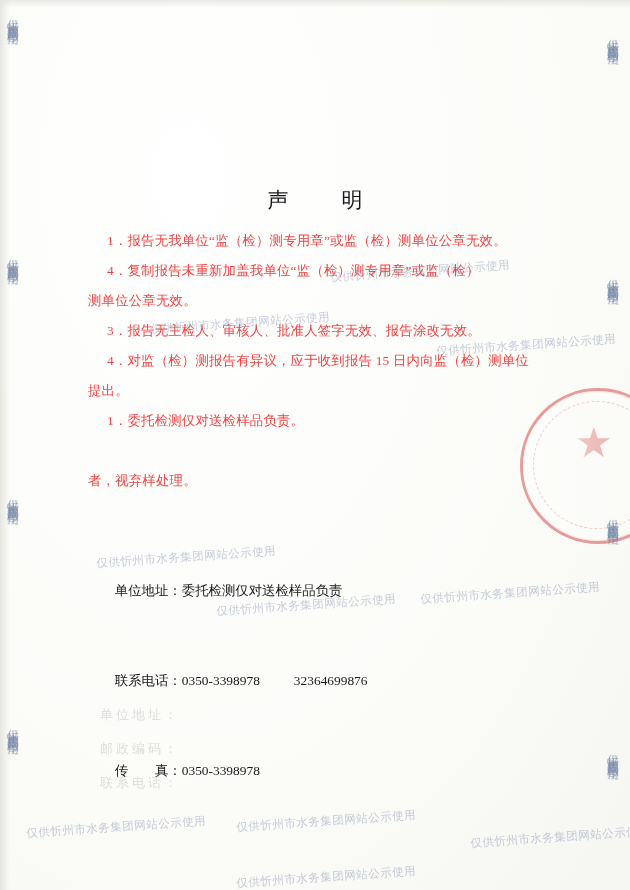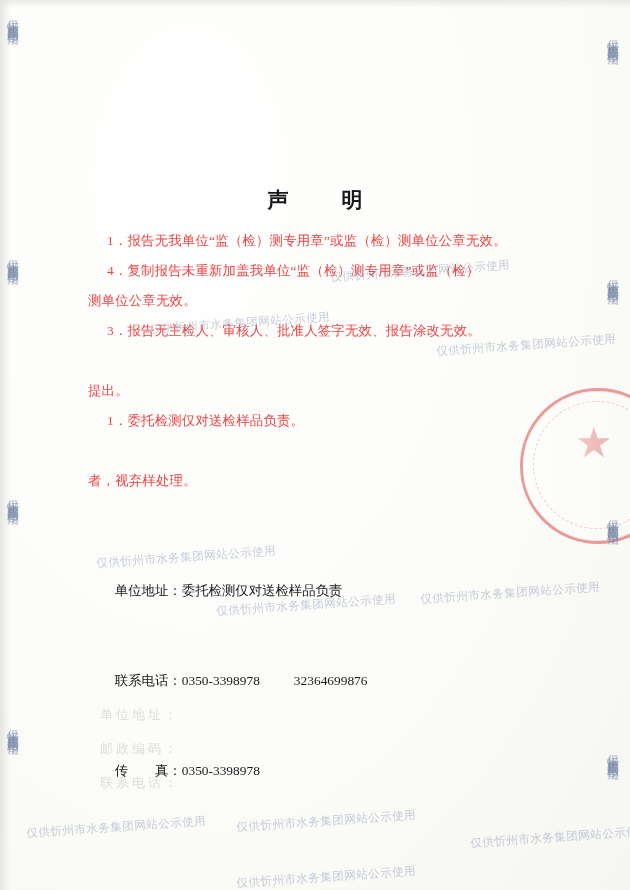--- a/index.html
+++ b/index.html
@@ -123,21 +123,21 @@
     width: 630px;
     height: 890px;
   }
   .doc-title {
     position: absolute;
     left: 0;
     top: 186px;
     width: 630px;
     text-align: center;
     font-size: 21px;
-    font-weight: bold;
+    font-weight: normal;
     letter-spacing: 16px;
     color: #16181a;
     text-indent: 16px;
   }
   .clauses {
     position: absolute;
     left: 88px;
     top: 226px;
     width: 468px;
   }
@@ -202,21 +202,21 @@
       <div class="clause">
         <span class="ind"></span><span>4．复制报告未重新加盖我单位“监（检）测专用章”或监（检）</span>
         <span class="clause-wrap2">测单位公章无效。</span>
       </div>
 
       <div class="clause">
         <span class="ind"></span><span>3．报告无主检人、审核人、批准人签字无效、报告涂改无效。</span>
       </div>
 
       <div class="clause">
-        <span class="ind"></span>
+        <span class="ind"></span><span>4．对监（检）测报告有异议，应于收到报告 15 日内向监（检）测单位</span>
         <span class="clause-wrap2">提出。</span>
       </div>
 
       <div class="clause">
         <span class="ind"></span><span>1．委托检测仅对送检样品负责。</span>
       </div>
 
 
       <div class="clause">
         <span class="ind"></span>

